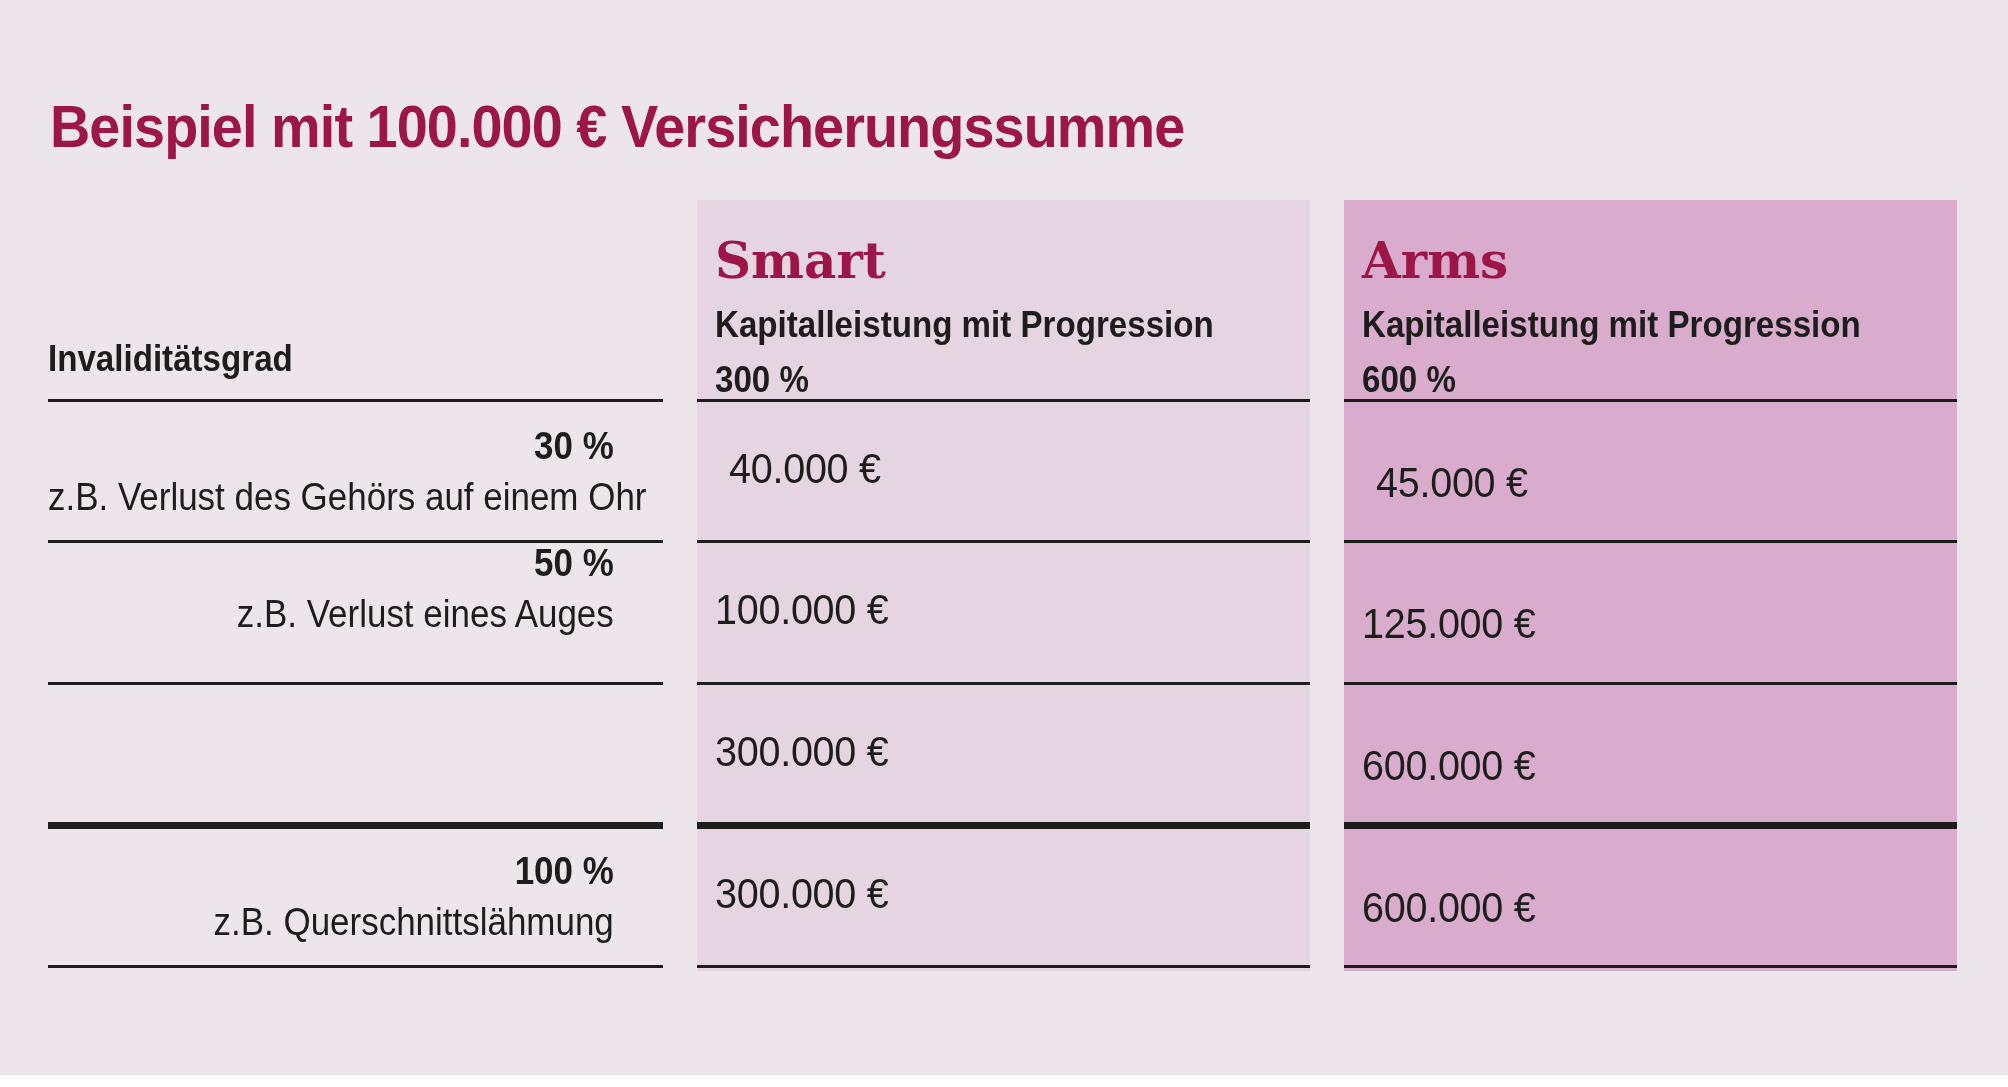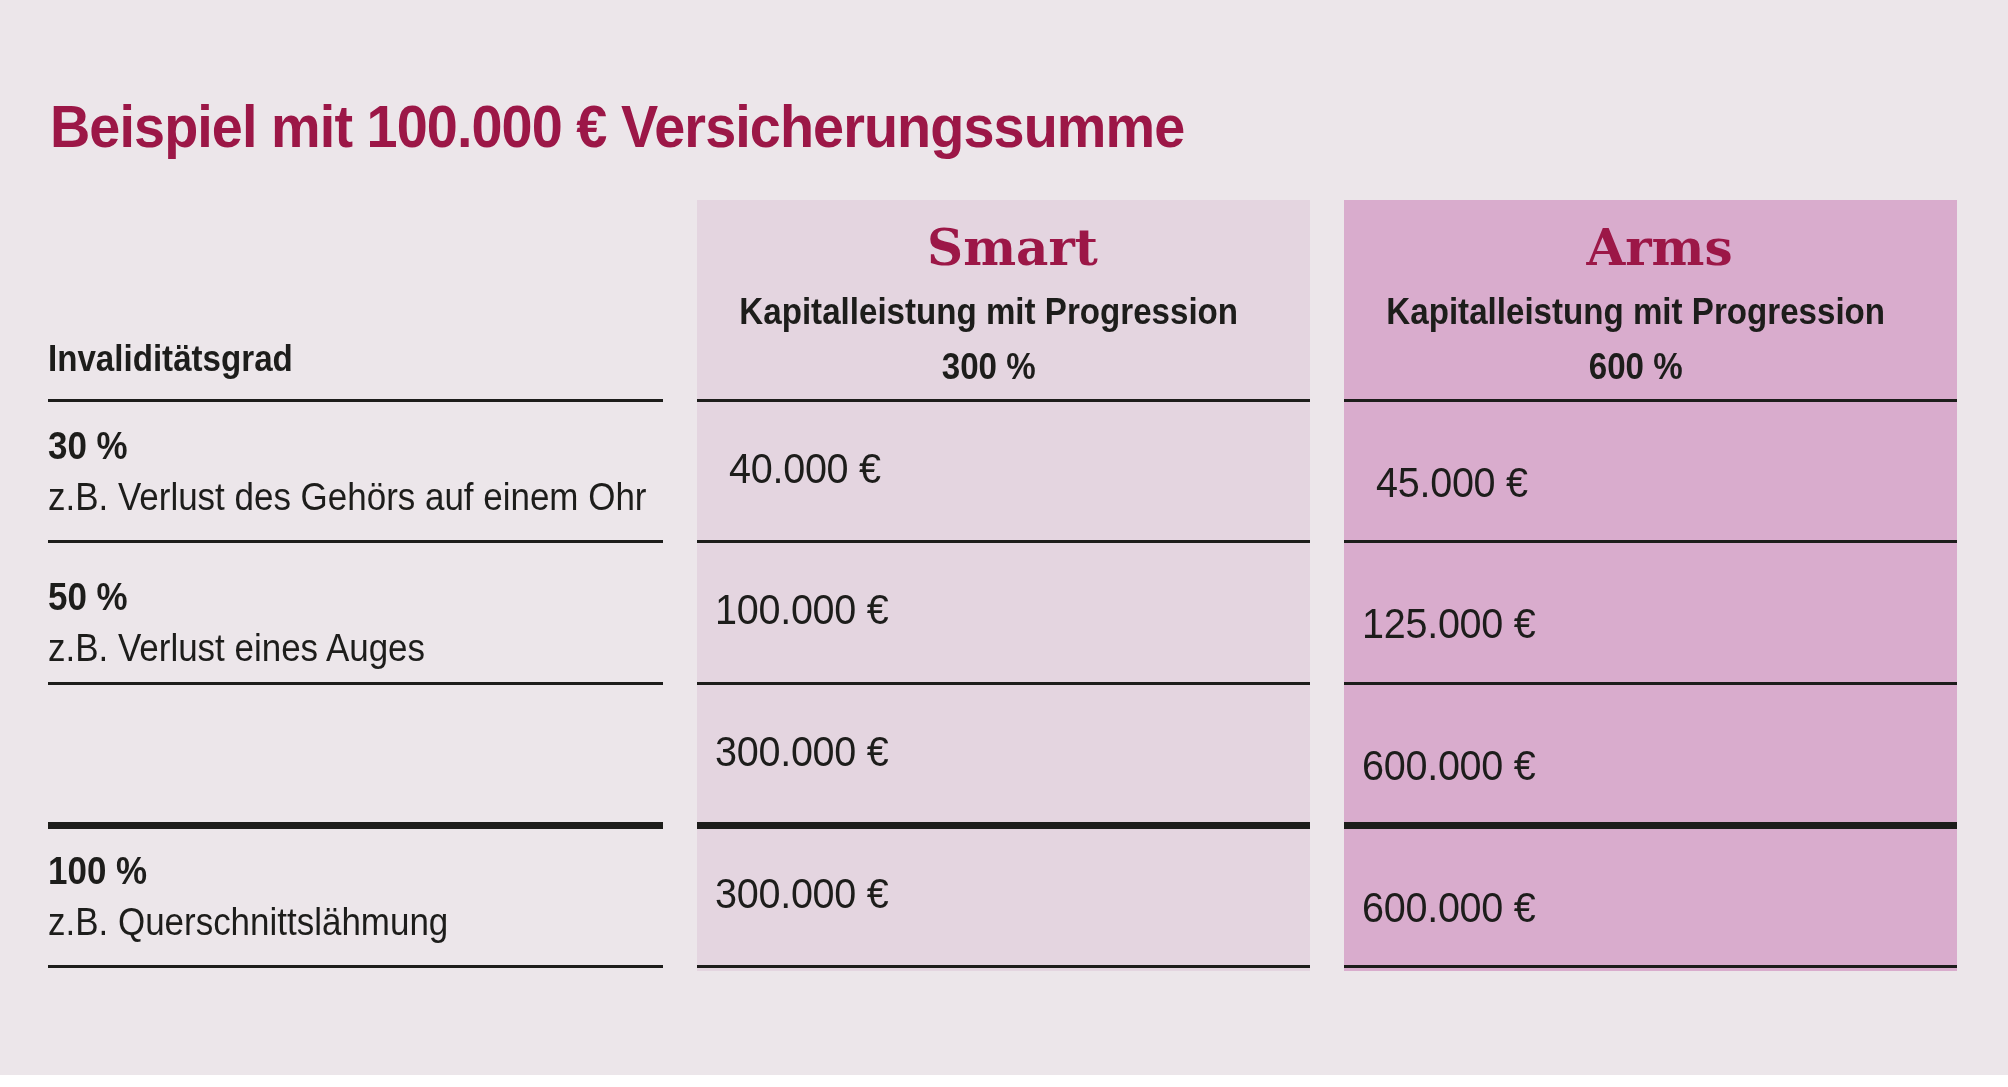--- a/index.html
+++ b/index.html
@@ -23,42 +23,42 @@
     transform:scaleX(0.93);transform-origin:left center;
   }
   .col-bg{position:absolute;top:200px;width:613px;height:771px;}
   .col-bg.smart{left:697px;background:var(--smart_bg,#e4d5e0);}
   .col-bg.best{left:1344px;background:var(--best_bg,#d9accd);}
 
   .left-header{
     position:absolute;left:48px;top:338px;
     font-size:36px;font-weight:700;white-space:nowrap;
   }
-  .col-head{position:absolute;top:218px;width:595px;text-align:center;}
+  .col-head{position:absolute;top:231px;width:595px;}
   .col-head.smart{left:715px;}
   .col-head.best{left:1362px;}
   .col-name{
     font-family:"DejaVu Serif", serif;
     font-size:50px;font-weight:700;line-height:60px;
     color:var(--accent,#9c1747);
     white-space:nowrap;
   }
   .col-sub{
     font-size:36px;font-weight:700;line-height:55px;
     white-space:nowrap;
   }
   .col-sub.first{margin-top:6px;}
 
   .rule{position:absolute;height:3px;background:var(--text,#1d1d1b);}
   .rule.thick{height:7px;}
   .rule.c1{left:48px;width:615px;}
   .rule.c2{left:697px;width:613px;}
   .rule.c3{left:1344px;width:613px;}
 
-  .row-label{position:absolute;left:48px;width:615px;}
+  .row-label{position:absolute;left:48px;width:615px;text-align:right;}
   .row-grade{font-size:38px;font-weight:700;line-height:48px;white-space:nowrap;}
   .row-example{font-size:38px;font-weight:400;line-height:46px;margin-top:4px;white-space:nowrap;}
 
   .val{
     position:absolute;
     font-size:43px;font-weight:400;letter-spacing:-0.3px;
     white-space:nowrap;
   }
 </style>
 </head>
@@ -105,21 +105,21 @@
   <div class="rule c2" style="top:965px"></div>
   <div class="rule c3" style="top:965px"></div>
 
   <div class="row-label" style="top:422px">
     <div class="row-grade squeeze">30 %</div>
     <div class="row-example squeeze">z.B. Verlust des Gehörs auf einem Ohr</div>
   </div>
   <div class="val squeeze" style="left:729px;top:444px">40.000 €</div>
   <div class="val squeeze" style="left:1376px;top:458px">45.000 €</div>
 
-  <div class="row-label" style="top:573px">
+  <div class="row-label" style="top:539px">
     <div class="row-grade squeeze">50 %</div>
     <div class="row-example squeeze">z.B. Verlust eines Auges</div>
   </div>
   <div class="val squeeze" style="left:715px;top:585px">100.000 €</div>
   <div class="val squeeze" style="left:1362px;top:599px">125.000 €</div>
 
   <div class="val squeeze" style="left:715px;top:727px">300.000 €</div>
   <div class="val squeeze" style="left:1362px;top:741px">600.000 €</div>
 
   <div class="row-label" style="top:847px">

